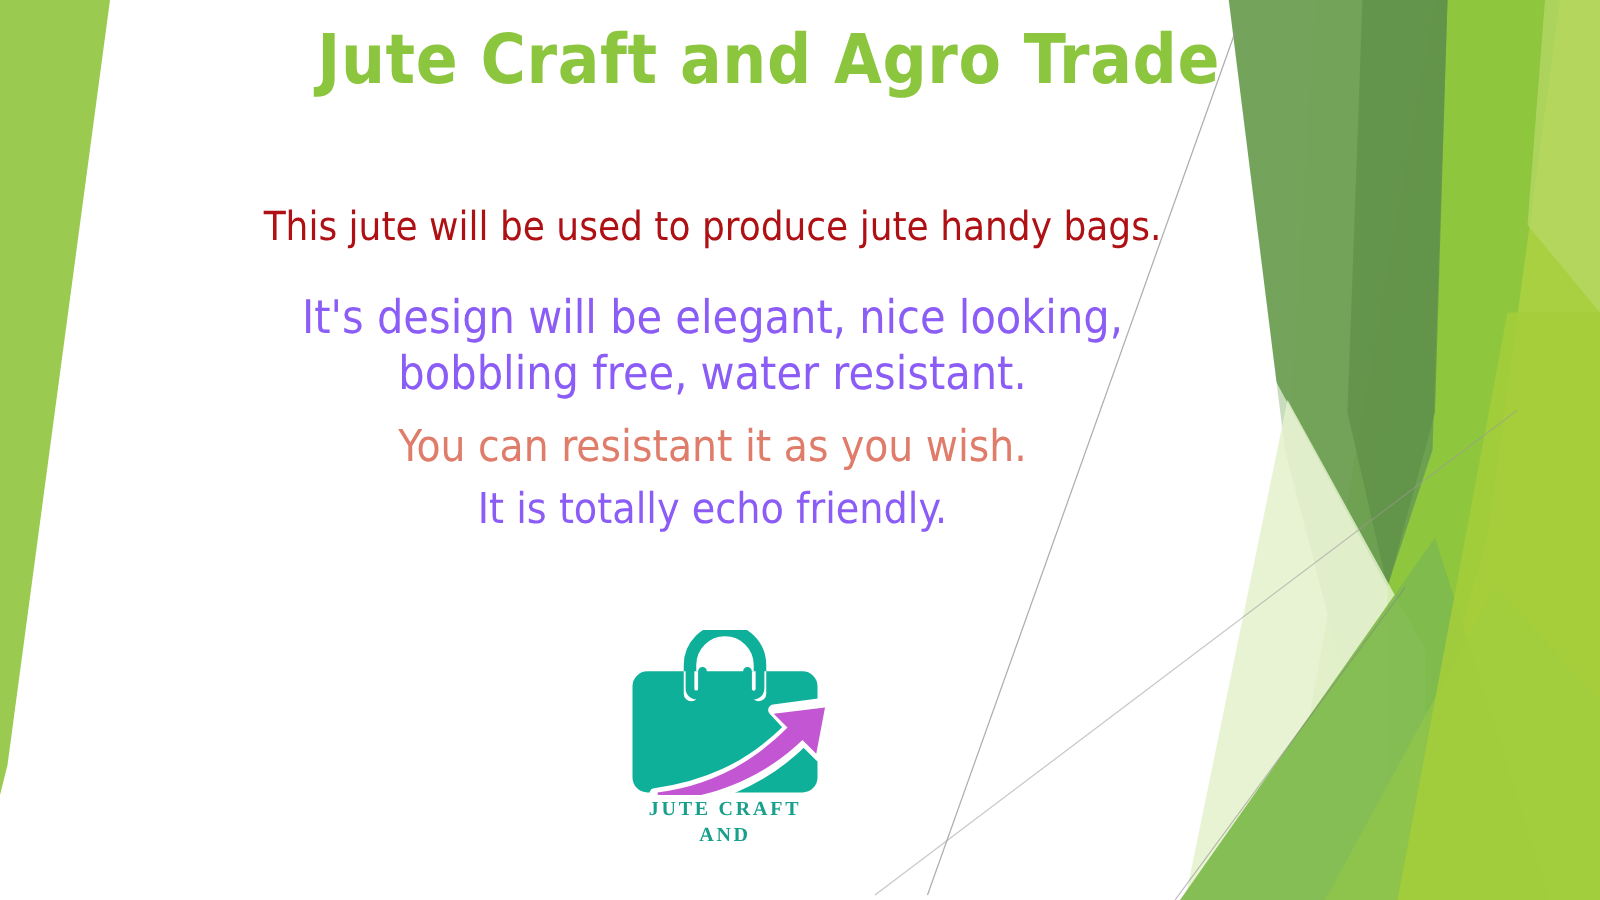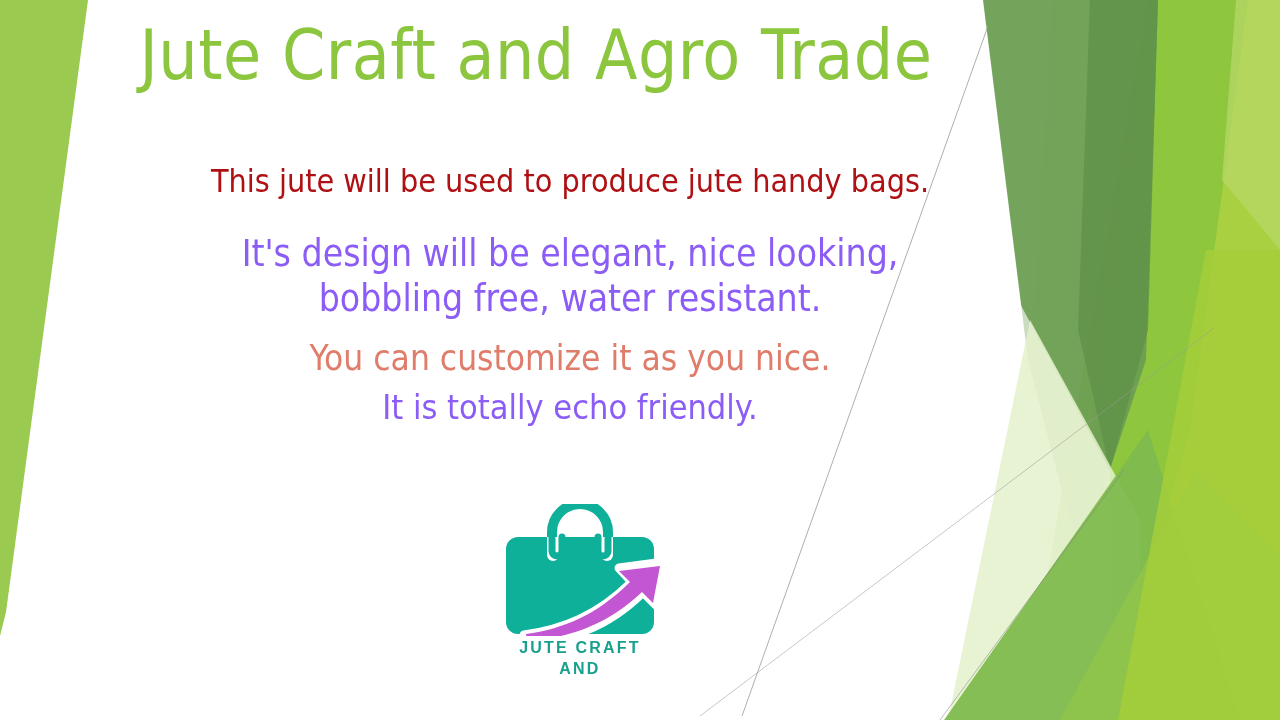--- a/index.html
+++ b/index.html
@@ -30,25 +30,25 @@
     inset: 0;
     z-index: 5;
   }
 
   
   .title {
     position: absolute;
     left: 96px;
     top: 18px;
     width: 880px;
-    text-align: center;
+    text-align: right;
     font-family: "DejaVu Sans Condensed", "Liberation Sans Narrow", "Liberation Sans", sans-serif;
-    font-size: 69px;
+    font-size: 55px;
     line-height: 1.08;
-    font-weight: 400;
+    font-weight: 700;
     color: #8CC63E;
     letter-spacing: 0.5px;
     white-space: nowrap;
   }
 
   
   .body-block {
     position: absolute;
     left: 160px;
     top: 162px;
@@ -92,21 +92,21 @@
     height: 206px;
     text-align: center;
   }
   .logo-mark {
     width: 200px;
     height: 132px;
     display: block;
   }
   .logo-wordmark {
     margin-top: 2px;
-    font-family: Liberation Sans, sans-serif;
+    font-family: Liberation Serif, serif;
     font-weight: 700;
     color: #18A08C;
     letter-spacing: 2.2px;
   }
   .logo-l1 { font-size: 16px; line-height: 19px; }
   .logo-l2 { font-size: 16px; line-height: 19px; }
   .logo-l3 { font-size: 16px; line-height: 19px; }
 </style>
 </head>
 <body>
@@ -145,21 +145,21 @@
     </g>
   </svg>
 
   <div class="content">
 
     <div class="title">Jute Craft and Agro Trade</div>
 
     <div class="body-block">
       <p class="body-line line-1">This jute will be used to produce jute handy bags.</p>
       <p class="body-line line-2">It's design will be elegant, nice looking, bobbling free, water resistant.</p>
-      <p class="body-line line-3">You can customize it as you nice.</p>
+      <p class="body-line line-3">You can resistant it as you wish.</p>
       <p class="body-line line-4">It is totally echo friendly.</p>
     </div>
 
     <div class="logo">
 
       <svg class="logo-mark" viewBox="0 0 200 132" xmlns="http://www.w3.org/2000/svg">
 
         <path d="M72 40 V28 a28 28 0 0 1 56 0 V40" fill="none" stroke="#0FB09A" stroke-width="10" stroke-linecap="round"></path>
 
         <rect x="26" y="33" width="148" height="97" rx="12" ry="12" fill="#0FB09A"></rect>

